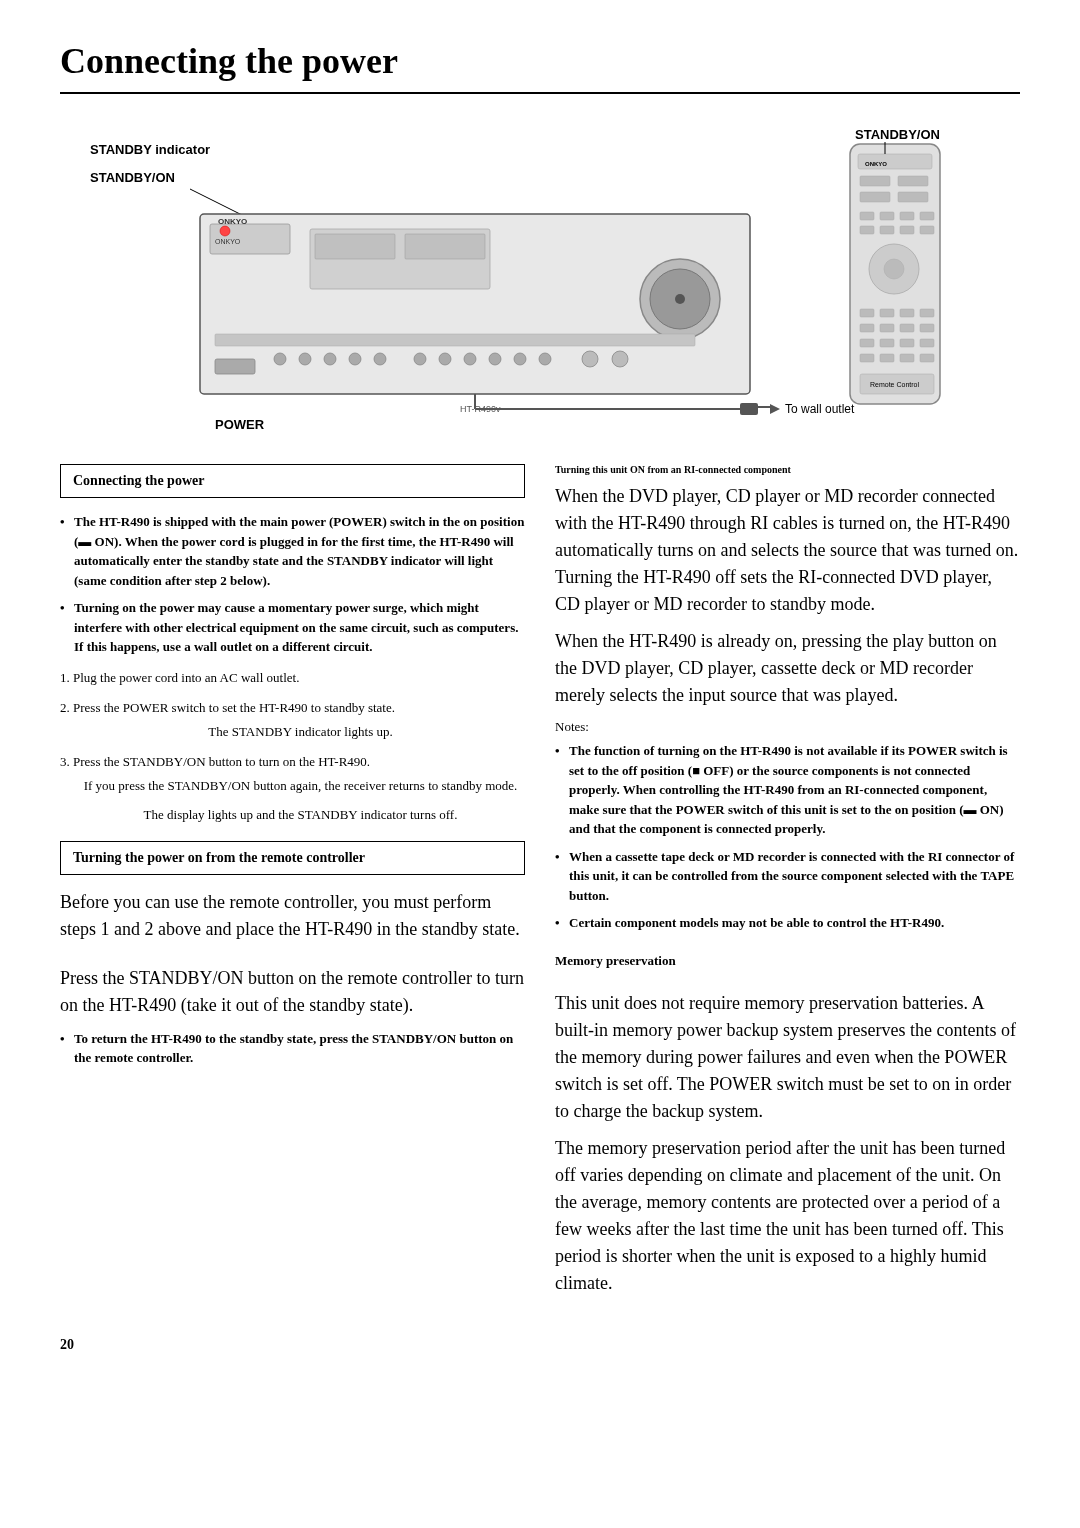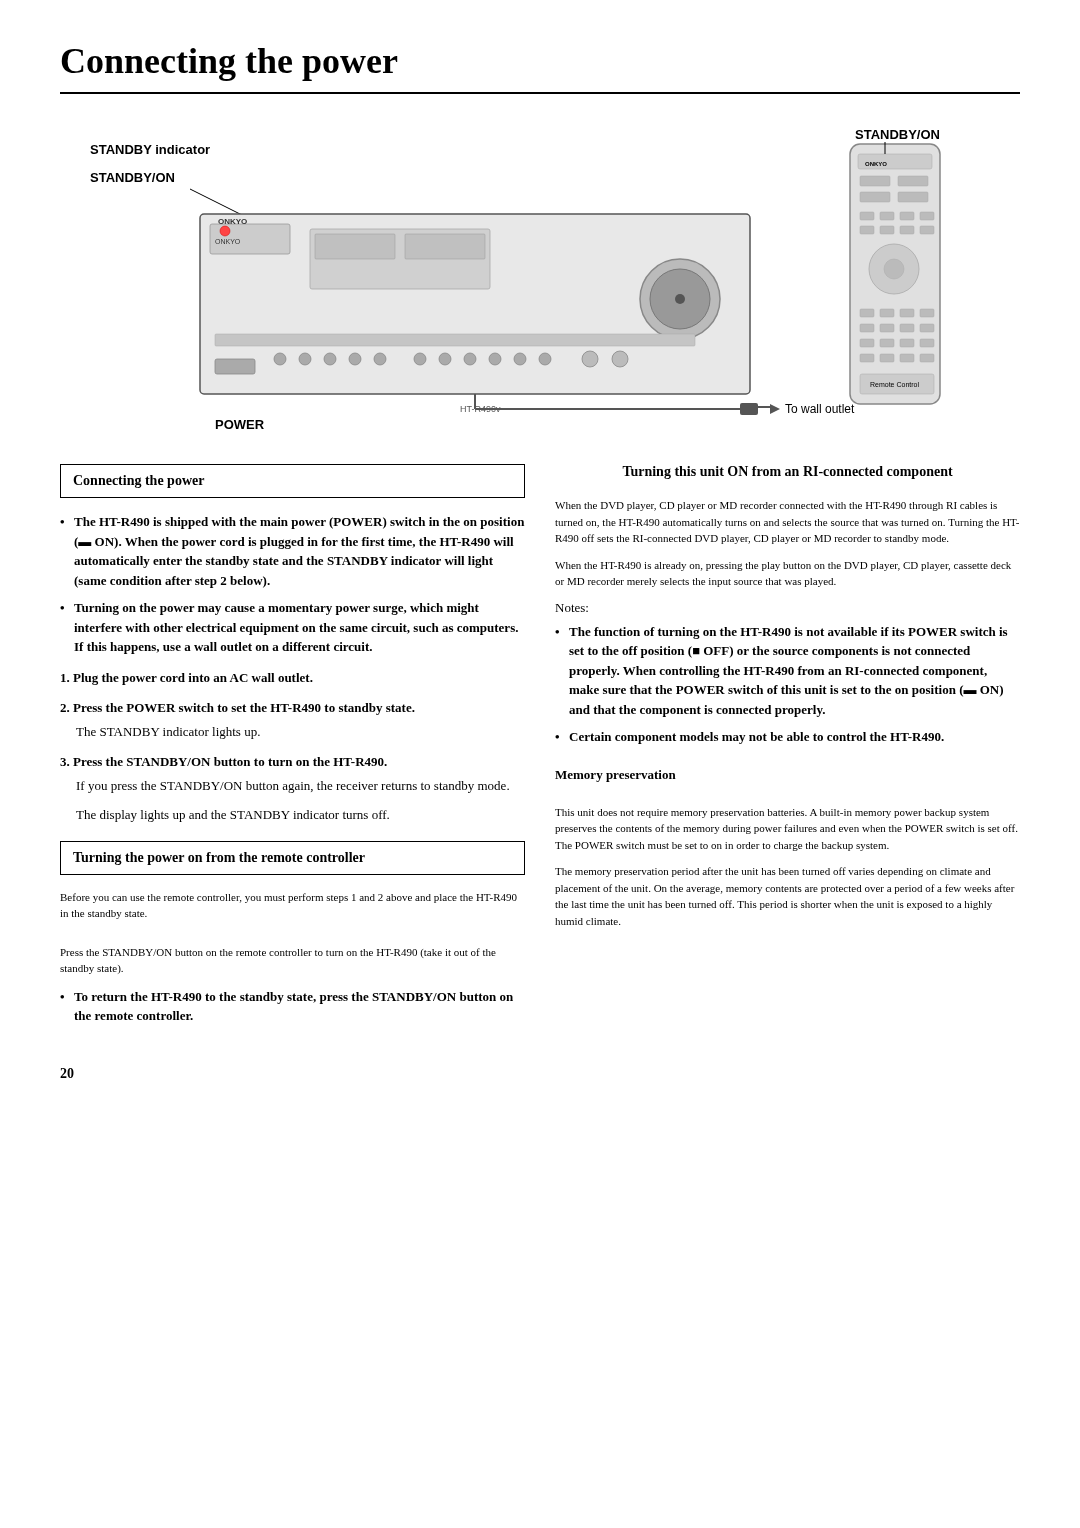--- a/index.html
+++ b/index.html
@@ -45,21 +45,21 @@
     }
 
     .section-box-title {
       font-weight: bold;
       font-size: 14px;
       margin-bottom: 0;
     }
 
     
     .body-text {
-      font-size: 11px;
+      font-size: 18px;
       line-height: 1.5;
       margin-bottom: 10px;
     }
 
     .bullet-list {
       list-style: none;
       padding-left: 0;
       margin-bottom: 10px;
     }
 
@@ -73,39 +73,39 @@
     }
 
     .bullet-list li::before {
       content: "•";
       position: absolute;
       left: 0;
     }
 
     .numbered-step {
       font-size: 13px;
-      font-weight: bold;
+      font-weight: normal;
       margin-bottom: 4px;
       line-height: 1.5;
       margin-top: 11px;
     }
 
     .step-desc {
       font-size: 13px;
       line-height: 1.5;
       margin-bottom: 10px;
       padding-left: 16px;
+      text-align: center;
     }
 
     
     .rh-title {
       font-weight: bold;
-      font-size: 14px;
-      margin-bottom: 17px;
-      text-align: center;
+      font-size: 10px;
+      margin-bottom: 8px;
     }
 
     .notes-label {
       font-weight: normal;
       font-size: 13px;
       margin-top: 10px;
       margin-bottom: 6px;
     }
 
     
@@ -282,20 +282,21 @@
     <p class="rh-title">
       <span>Turning this unit ON from an RI-connected component</span>
     </p>
 
     <p class="body-text">When the DVD player, CD player or MD recorder connected with the HT-R490 through RI cables is turned on, the HT-R490 automatically turns on and selects the source that was turned on. Turning the HT-R490 off sets the RI-connected DVD player, CD player or MD recorder to standby mode.</p>
     <p class="body-text">When the HT-R490 is already on, pressing the play button on the DVD player, CD player, cassette deck or MD recorder merely selects the input source that was played.</p>
 
     <p class="notes-label">Notes:</p>
     <ul class="bullet-list">
       <li>The function of turning on the HT-R490 is not available if its POWER switch is set to the off position (■ OFF) or the source components is not connected properly. When controlling the HT-R490 from an RI-connected component, make sure that the POWER switch of this unit is set to the on position (▬ ON) and that the component is connected properly.</li>
+      <li>When a cassette tape deck or MD recorder is connected with the RI connector of this unit, it can be controlled from the source component selected with the TAPE button.</li>
       <li>Certain component models may not be able to control the HT-R490.</li>
     </ul>
 
     <div class="memory-box">
       <p class="memory-box-title">Memory preservation</p>
       <p class="body-text">This unit does not require memory preservation batteries. A built-in memory power backup system preserves the contents of the memory during power failures and even when the POWER switch is set off. The POWER switch must be set to on in order to charge the backup system.</p>
       <p class="body-text">The memory preservation period after the unit has been turned off varies depending on climate and placement of the unit. On the average, memory contents are protected over a period of a few weeks after the last time the unit has been turned off. This period is shorter when the unit is exposed to a highly humid climate.</p>
     </div>
 
   </div>

